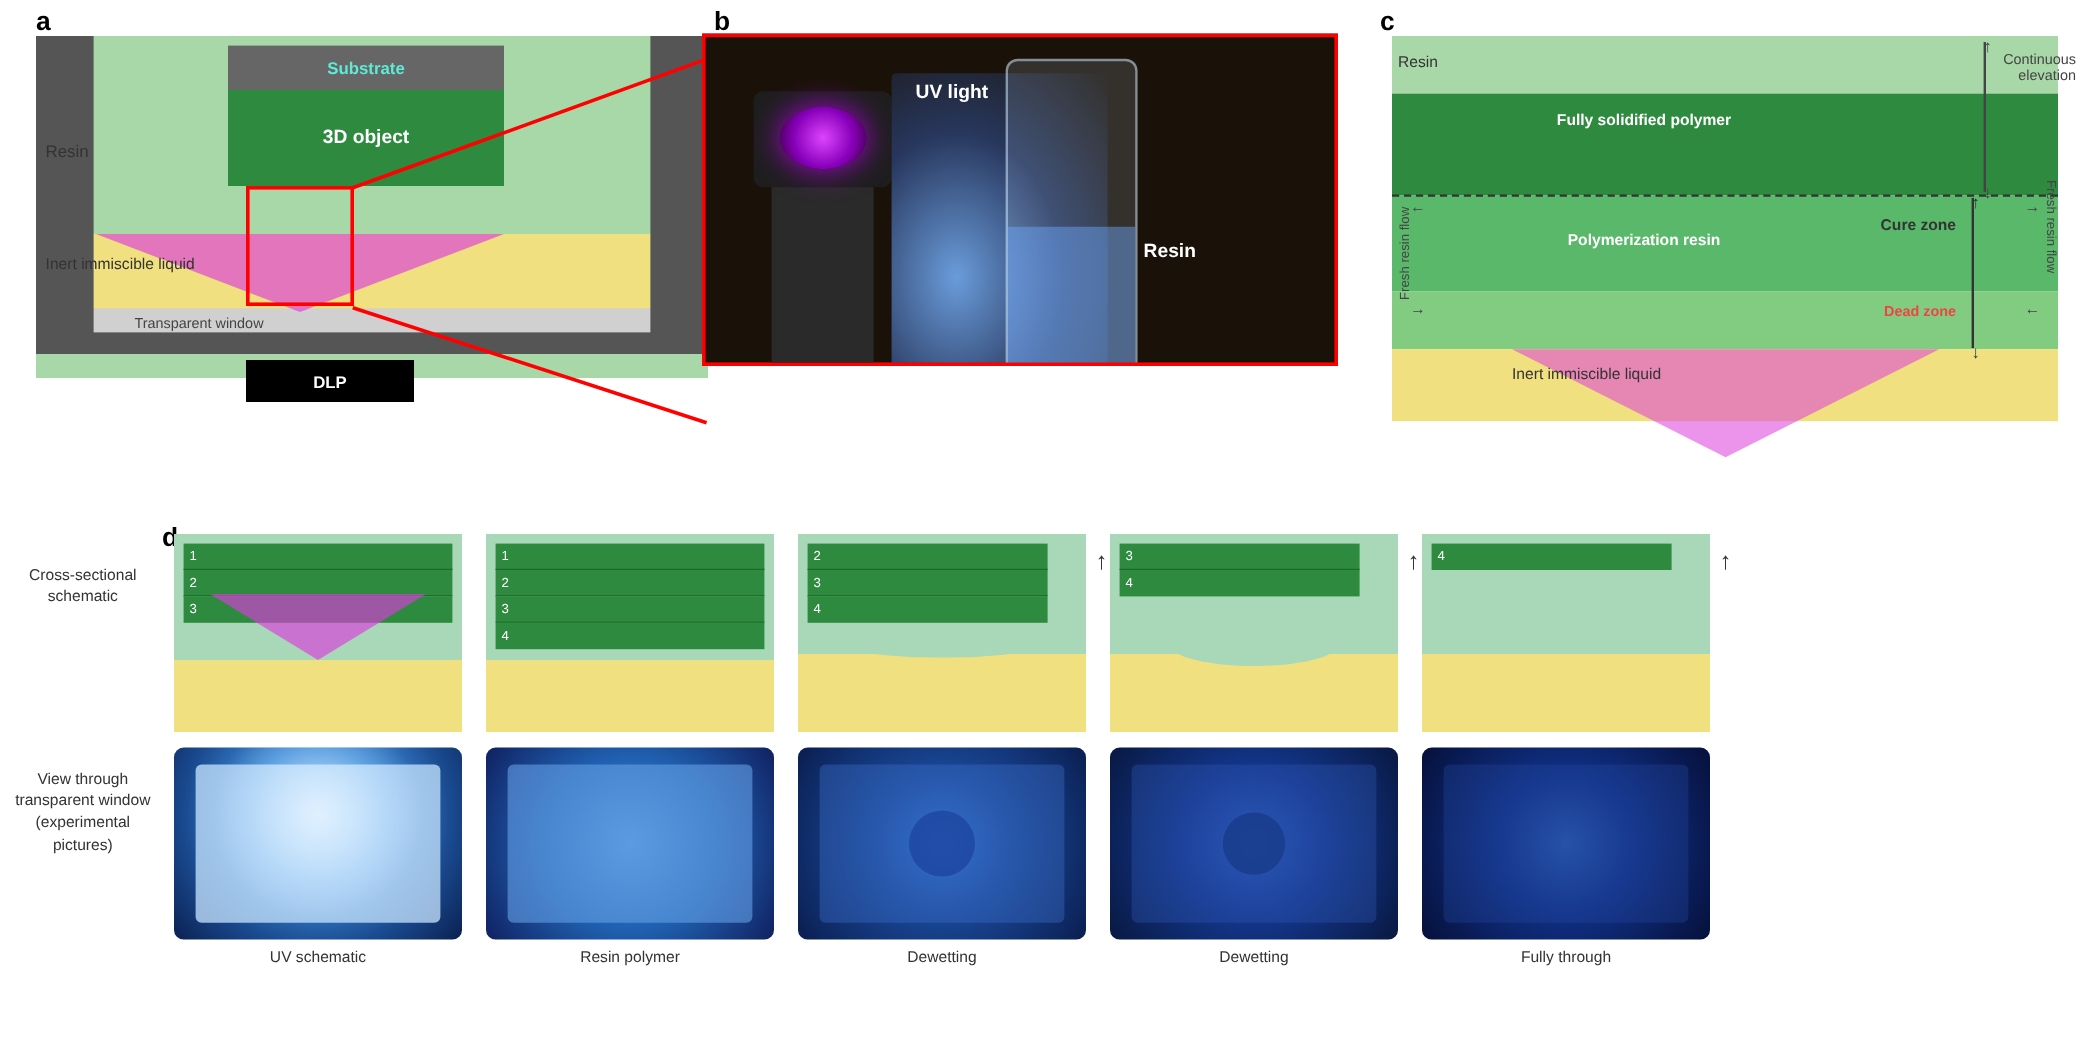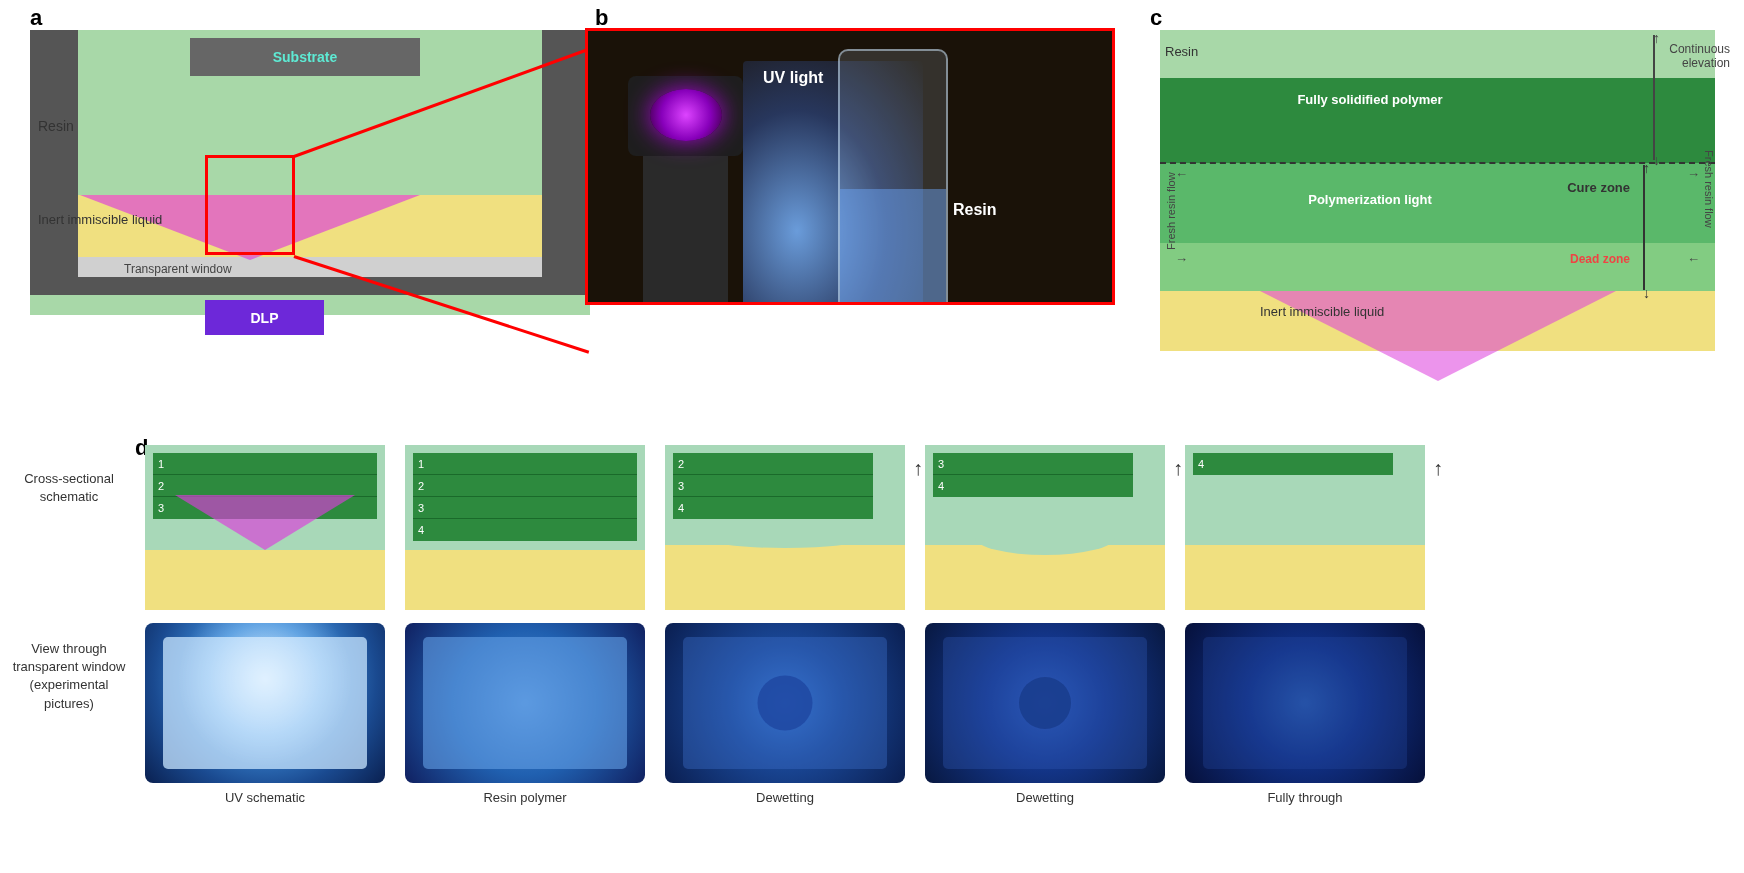--- a/index.html
+++ b/index.html
@@ -62,30 +62,33 @@
   <div style="position:absolute;left:30px;top:257px;width:560px;height:22px;background:#d0d0d0;"></div>
   <div style="position:absolute;left:30px;top:277px;width:560px;height:18px;background:#555;"></div>
 
   <div style="position:absolute;left:30px;top:30px;width:48px;height:250px;background:#555;"></div>
   <div style="position:absolute;left:542px;top:30px;width:48px;height:250px;background:#555;"></div>
 
   <div style="position:absolute;left:190px;top:38px;width:230px;height:38px;background:#666;display:flex;align-items:center;justify-content:center;">
     <span style="color:#5eead4;font-size:14px;font-weight:bold;">Substrate</span>
   </div>
 
+  <div style="position:absolute;left:190px;top:75px;width:230px;height:80px;background:#2d8a3e;display:flex;align-items:center;justify-content:center;">
+    <span style="color:#fff;font-size:16px;font-weight:bold;">3D object</span>
+  </div>
 
   <div style="position:absolute;left:80px;top:195px;width:0;height:0;border-left:170px solid transparent;border-right:170px solid transparent;border-top:65px solid rgba(220,60,220,0.65);"></div>
 
-  <div style="position:absolute;left:205px;top:300px;width:119px;height:35px;background:#6d28d9;display:flex;align-items:center;justify-content:center;">
+  <div style="position:absolute;left:205px;top:300px;width:140px;height:35px;background:#000000;display:flex;align-items:center;justify-content:center;">
     <span style="color:#fff;font-size:14px;font-weight:bold;">DLP</span>
   </div>
 
   <span style="position:absolute;left:38px;top:118px;font-size:14px;color:#333;">Resin</span>
   <span style="position:absolute;left:38px;top:212px;font-size:13px;color:#333;">Inert immiscible liquid</span>
-  <span style="position:absolute;left:124px;top:262px;font-size:12px;color:#444;">Transparent window</span>
+  <span style="position:absolute;left:112px;top:262px;font-size:12px;color:#444;">Transparent window</span>
 
   <div style="position:absolute;left:205px;top:155px;width:90px;height:100px;border:3px solid red;"></div>
 
   <div style="position:absolute;left:294px;top:155px;width:310px;height:3px;background:red;transform-origin:left center;transform:rotate(-20deg);"></div>
   <div style="position:absolute;left:294px;top:255px;width:310px;height:3px;background:red;transform-origin:left center;transform:rotate(18deg);"></div>
 </div>
 
 <div id="panel-b" style="position:absolute;left:575px;top:0;width:550px;height:430px;">
   <span class="panel-label" style="position:absolute;left:20px;top:5px;font-size:22px;font-weight:bold;">b</span>
 
@@ -126,21 +129,21 @@
 
   <span style="position:absolute;left:25px;top:44px;font-size:13px;color:#333;">Resin</span>
   <span style="position:absolute;left:150px;top:92px;font-size:13px;color:#fff;font-weight:bold;text-align:center;width:160px;">Fully solidified polymer</span>
 
   <span style="position:absolute;right:10px;top:42px;font-size:12px;color:#444;text-align:right;">Continuous<br>elevation</span>
 
   <div style="position:absolute;right:85px;top:35px;width:2px;height:125px;background:#444;"></div>
   <div style="position:absolute;right:80px;top:30px;font-size:14px;color:#444;">↑</div>
   <div style="position:absolute;right:80px;top:152px;font-size:14px;color:#444;">↓</div>
 
-  <span style="position:absolute;left:150px;top:192px;font-size:13px;color:#fff;font-weight:bold;text-align:center;width:160px;">Polymerization light</span>
+  <span style="position:absolute;left:150px;top:192px;font-size:13px;color:#fff;font-weight:bold;text-align:center;width:160px;">Polymerization resin</span>
 
   <span style="position:absolute;right:110px;top:180px;font-size:13px;color:#333;font-weight:bold;">Cure zone</span>
   <div style="position:absolute;right:95px;top:165px;width:2px;height:125px;background:#333;"></div>
   <div style="position:absolute;right:90px;top:160px;font-size:14px;color:#333;">↑</div>
   <div style="position:absolute;right:90px;top:285px;font-size:14px;color:#333;">↓</div>
 
   <span style="position:absolute;right:110px;top:252px;font-size:12px;color:#ef4444;font-weight:bold;">Dead zone</span>
 
   <span style="position:absolute;left:120px;top:304px;font-size:13px;color:#333;">Inert immiscible liquid</span>
 

